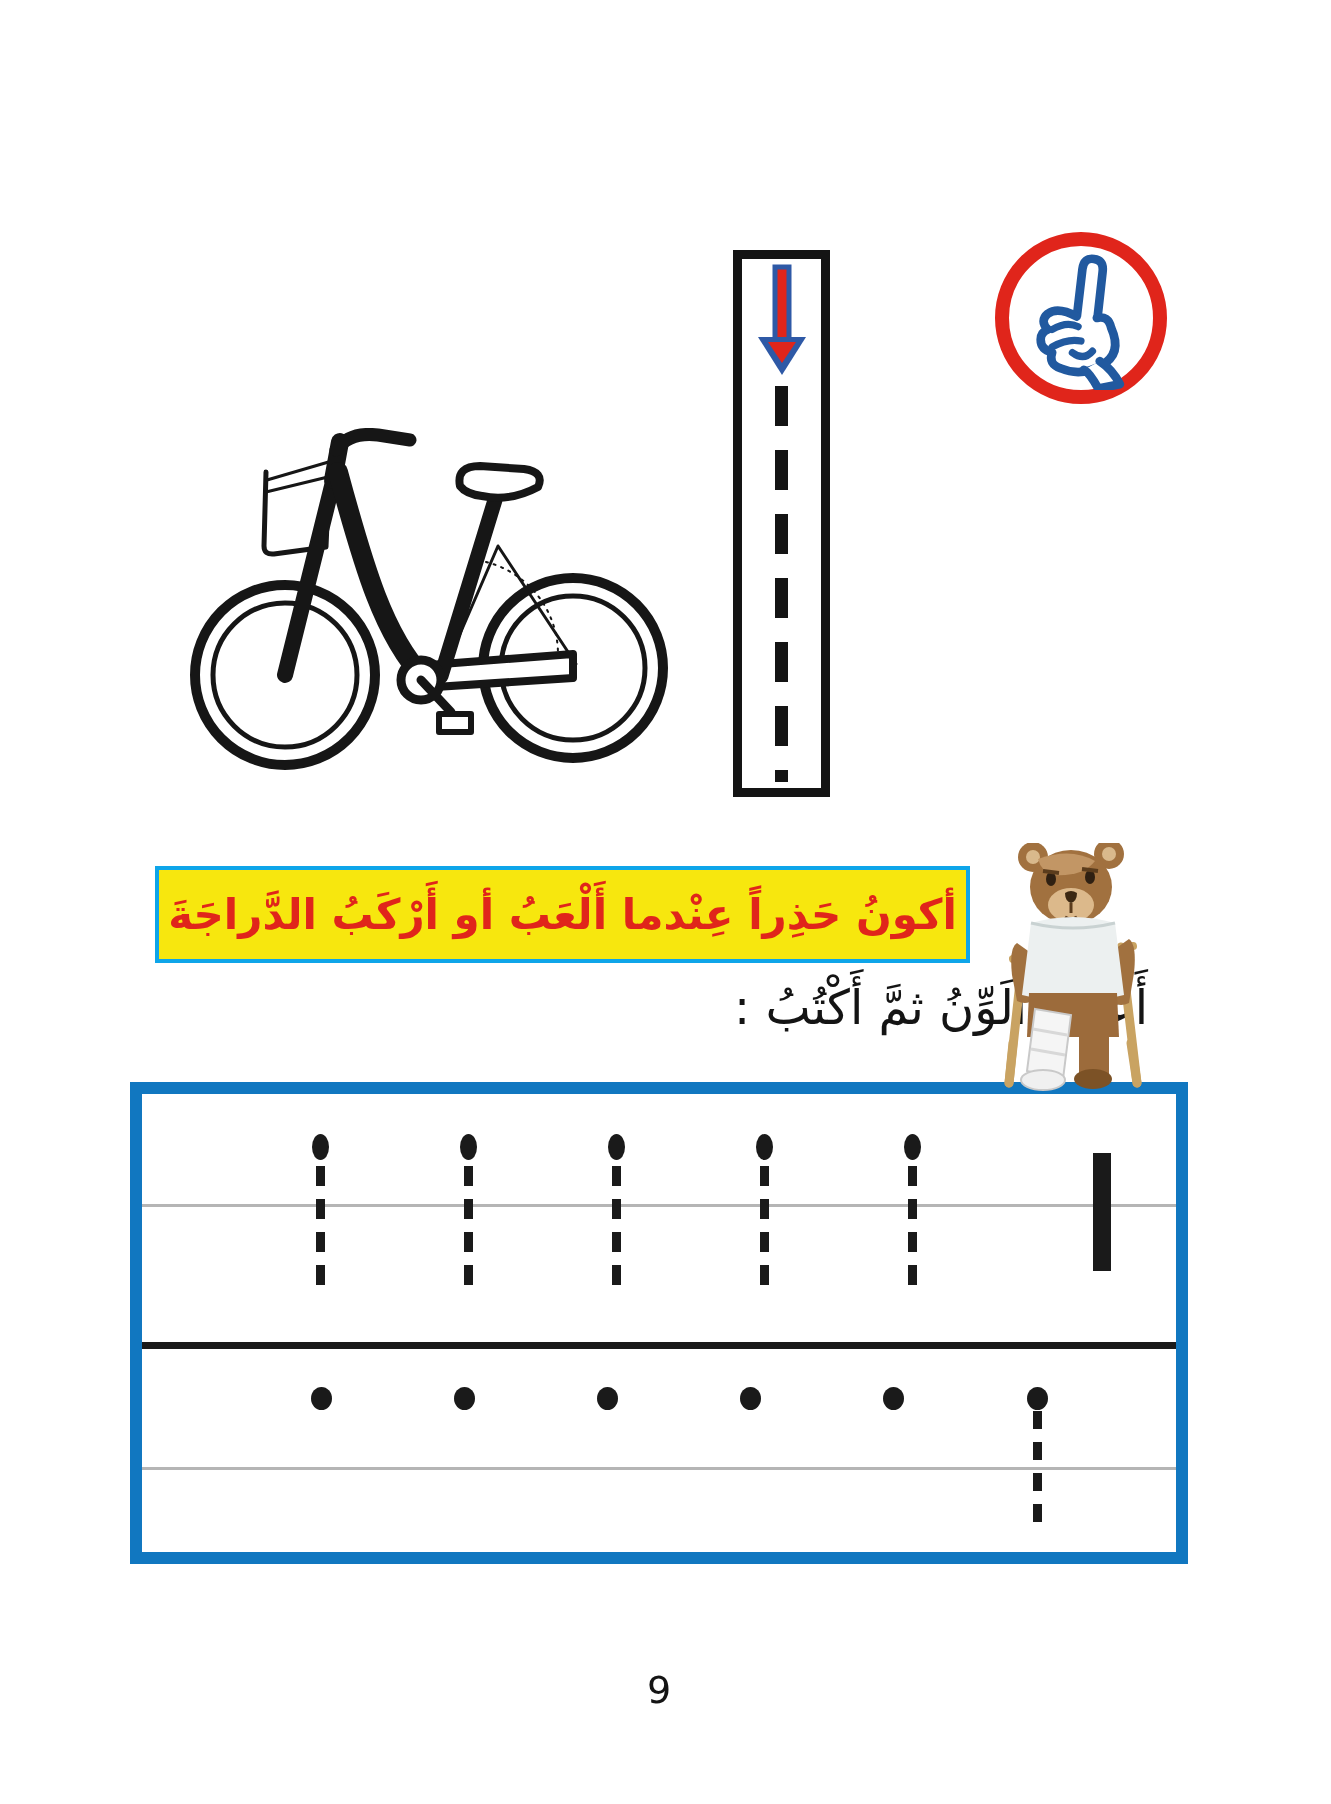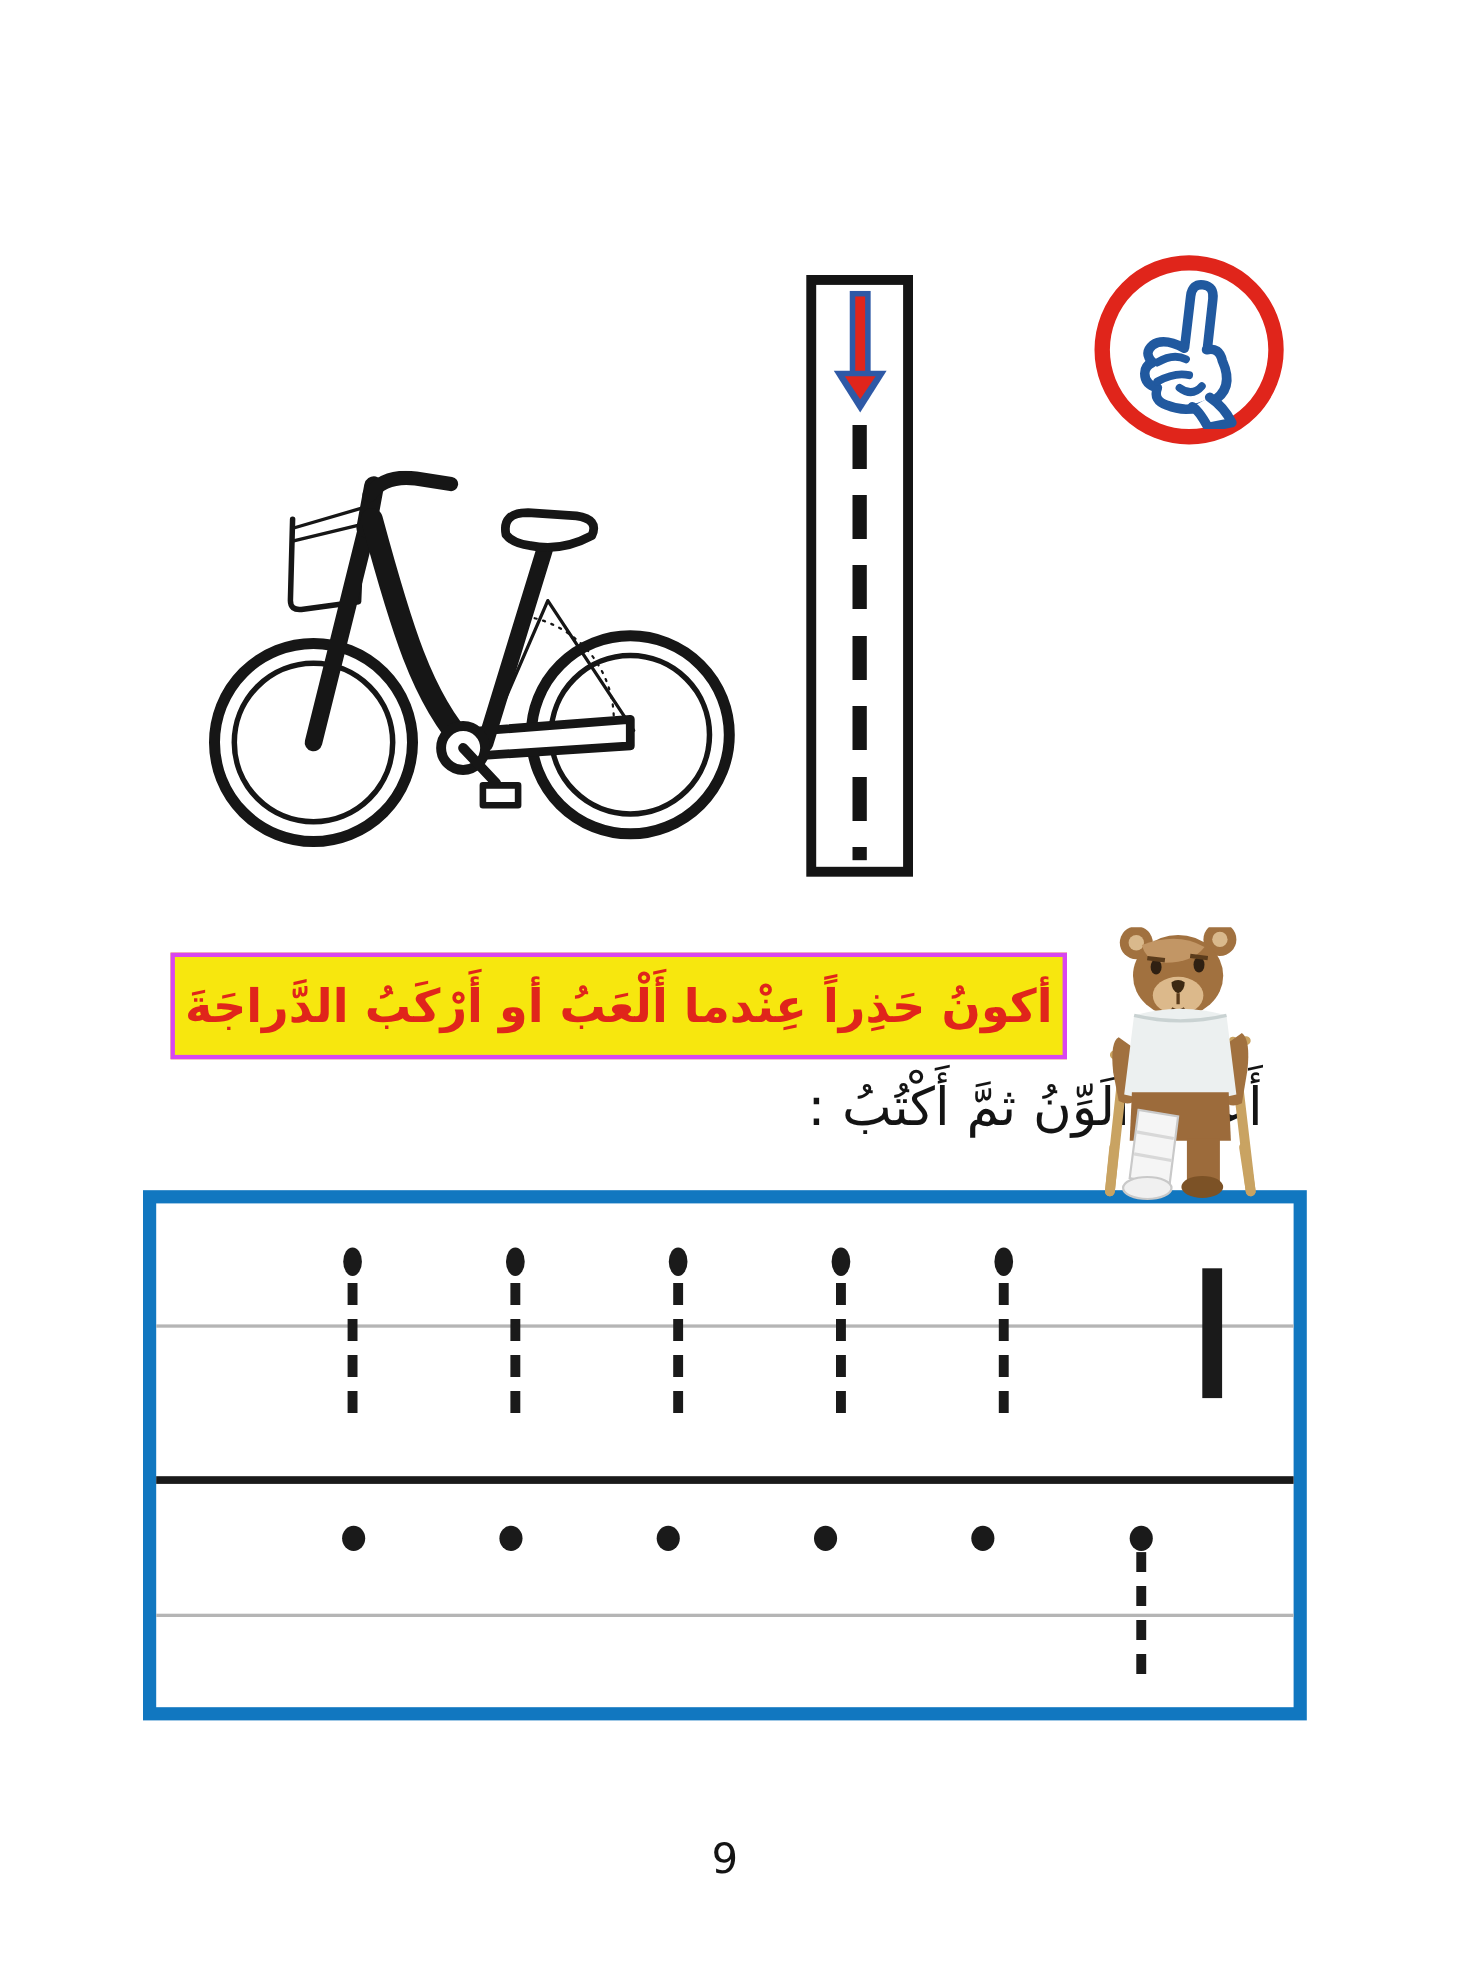--- a/index.html
+++ b/index.html
@@ -21,21 +21,21 @@
   
   .hand-badge{
     position:absolute;left:995px;top:232px;width:172px;height:172px;
     box-sizing:border-box;border:14px solid #e0251b;border-radius:50%;background:#fff;
   }
   
   .bike{position:absolute;left:188px;top:428px;}
   
   .banner{
     position:absolute;left:155px;top:866px;width:815px;height:97px;
-    box-sizing:border-box;border:4px solid #d946ef;background:#f7e70e;
+    box-sizing:border-box;border:4px solid #0ea5e9;background:#f7e70e;
     display:flex;align-items:center;justify-content:center;
     direction:rtl;color:#e0251b;font-size:42px;font-weight:bold;white-space:nowrap;
   }
   
   .instruction{
     position:absolute;left:188px;top:962px;width:960px;height:90px;
     display:flex;align-items:center;justify-content:flex-start;
     direction:rtl;color:#141414;font-size:48px;font-weight:normal;white-space:nowrap;
   }
   

